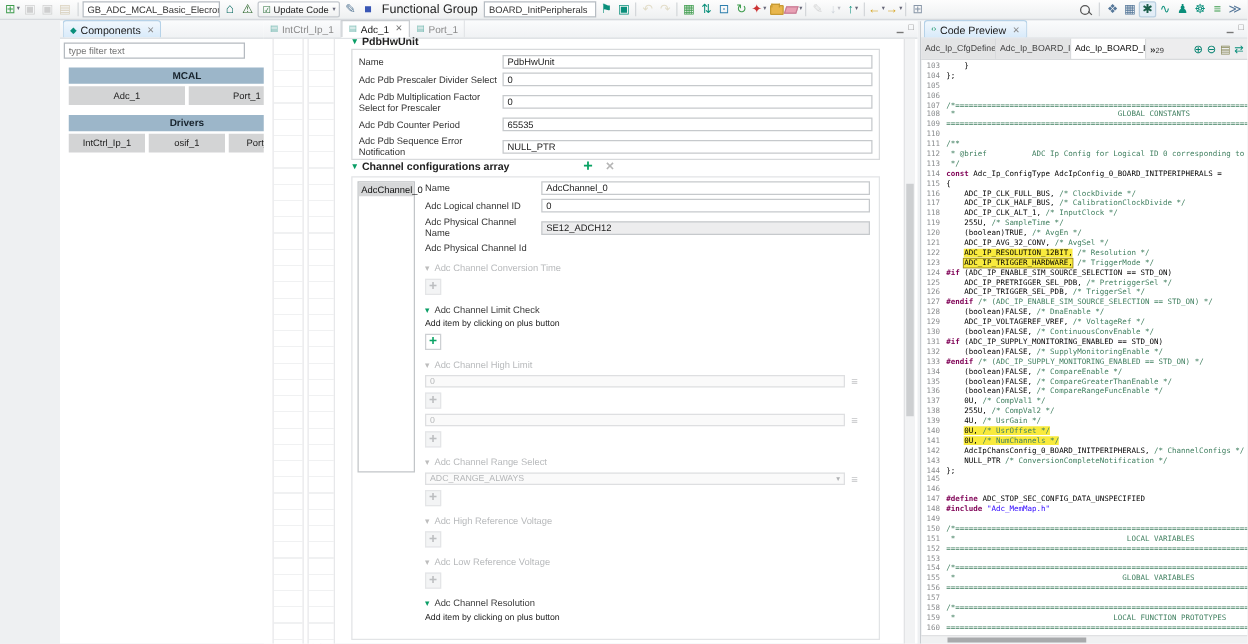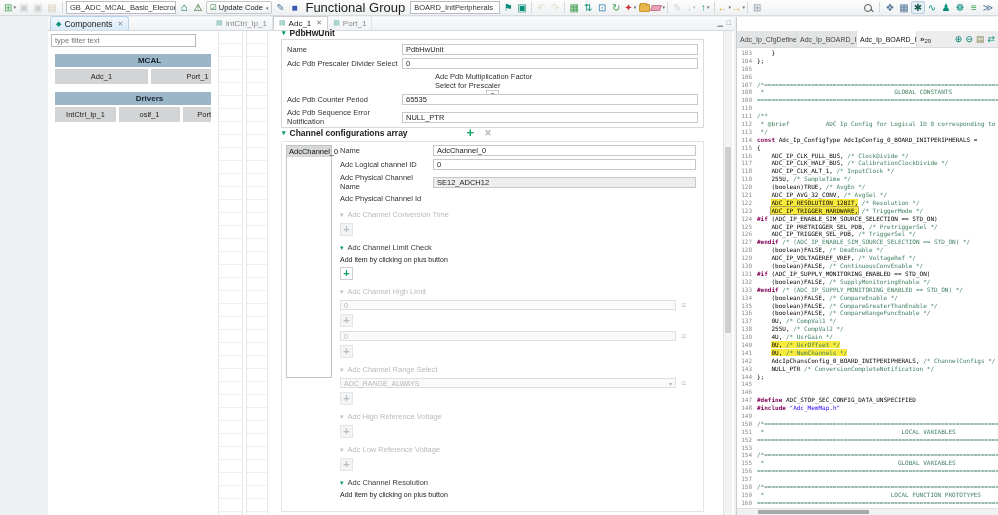--- a/index.html
+++ b/index.html
@@ -13,21 +13,21 @@
   .tb-ico { height:13px; min-width:14px; display:inline-flex; align-items:center; justify-content:center;
     font-size:10px; line-height:1; cursor:default; }
   .tb-ico.dis { opacity:.42; }
   .tb-ico.pressed { border:1px solid #b9cfe0; background:#e3eef7; border-radius:2px; }
   .tb-dd { font-size:5px; color:#667; margin-left:1px; }
   .tb-sep { width:1px; height:11px; background:#d4d7da; margin:0 2px; flex:none;}
   .tb-field { height:13px; border:1px solid #b6bcc2; background:#fff; font-size:7.5px;
     display:flex; align-items:center; padding:0 3px; color:#333; overflow:hidden; white-space:nowrap; }
   #proj-field { width:110px; flex:none;}
   #fg-field { width:90px; flex:none;}
-  .tb-label { font-size:13px; color:#222; margin:0 4px 0 3px; white-space:nowrap;text-align:center; }
+  .tb-label { font-size:10px; color:#222; margin:0 4px 0 3px; white-space:nowrap;text-align:center; }
   #update-btn { display:flex; align-items:center; gap:2px; height:13px; padding:0 3px;
     border:1px solid #c3c8cd; border-radius:2px; background:linear-gradient(#fff,#f0f1f2); font-size:7.5px; }
   #tb-right { margin-left:auto; display:flex; align-items:center; gap:1px; }
   .search-ico { width:8px; height:8px; border:1.2px solid #555; border-radius:50%; position:relative; margin:0 4px;}
   .search-ico::after { content:''; position:absolute; width:4px; height:1.2px; background:#555;
     transform:rotate(45deg); right:-3px; bottom:-1px; }
   .ico-folder { width:11px; height:8px; background:#e8b64c; border:1px solid #c79a33; border-radius:1px; position:relative;}
   .ico-folder::before { content:''; position:absolute; top:-2px; left:0; width:5px; height:2px; background:#e8b64c; border:1px solid #c79a33; border-bottom:none;}
   .ico-eraser { width:10px; height:6px; background:#e8a0b4; border:1px solid #c77e95; transform:skewX(-18deg); }
 
@@ -74,21 +74,21 @@
 
   #pdb-head { position:absolute; left:71px; top:11px; display:flex; gap:4px; align-items:center;
     font-weight:bold; font-size:8.5px; }
   .chev { font-size:7px; color:#0a9e66; } .chev.gray { color:#bdbdbd; }
   #pdb-box { position:absolute; left:70px; top:22px; width:423px; height:89px; border:1px solid #d8dadc;
     padding:4px 5px; background:#fff;}
   .frow { display:flex; align-items:center; margin-bottom:3px; }
   .frow .flabel { width:115px; font-size:7.5px; color:#333; line-height:1.2; flex:none; padding-right:4px;}
   .frow .finp { flex:1; height:11px; border:1px solid #c6c9cc; background:#fff; font-size:7.5px;
     display:flex; align-items:center; padding:0 3px; color:#222; }
-  .frow.tall { height:19px;flex-direction:column; } .frow .finp.ro { background:#ededee; }
+  .frow.tall { height:19px; } .frow .finp.ro { background:#ededee; }
 
   #chan-head { position:absolute; left:71px; top:111px; display:flex; align-items:center; gap:4px;
     font-weight:bold; font-size:8.5px; }
   #chan-plus { color:#09a364; font-size:13px; font-weight:bold; margin-left:55px; line-height:10px;}
   #chan-x { color:#b5b5b5; font-size:9px; margin-left:6px;}
   #chan-box { position:absolute; left:70px; top:124px; width:423px; height:371px; border:1px solid #e2e4e6; background:#fff;}
   #chan-list { position:absolute; left:4px; top:3px; width:46px; height:233px; border:1px solid #c2c5c8; background:#fff;}
   .litem { height:11px; background:#d7d8d9; font-size:7.5px; display:flex; align-items:center; padding-left:2px; color:#111;}
   #chan-fields { position:absolute; left:58px; top:3px; width:356px; }
   #chan-fields .flabel { width:93px; }
@@ -376,20 +376,31 @@
         <div class="hint">Add item by clicking on plus button</div>
       </div>
   </div>
 
   <div id="ed-scroll">
     <div id="ed-thumb"></div>
   </div>
 </div>
 
 <div class="panel" id="panel-code">
+  <div class="strip">
+    <div class="vtab">
+      <span style="color:#0a8f5b;font-size:6px;">‹›</span>
+      <span>Code Preview</span>
+      <span class="x">✕</span>
+    </div>
+    <span class="mm">
+        <span>▁</span>
+        <span>□</span>
+      </span>
+  </div>
   <div id="cp-tabs">
       <div class="cptab">Adc_Ip_CfgDefines.h</div>
       <div class="cptab">Adc_Ip_BOARD_Init...</div>
       <div class="cptab active">Adc_Ip_BOARD_Init...</div>
       <span class="cpmore">»<small>29</small></span>
       <span id="cp-tools">
         <span class="cptool" style="color: rgb(0, 128, 110);">⊕</span>
         <span class="cptool" style="color: rgb(0, 128, 110);">⊖</span>
         <span class="cptool" style="color: rgb(138, 138, 90);">▤</span>
         <span class="cptool" style="color: rgb(10, 143, 123);">⇄</span>

